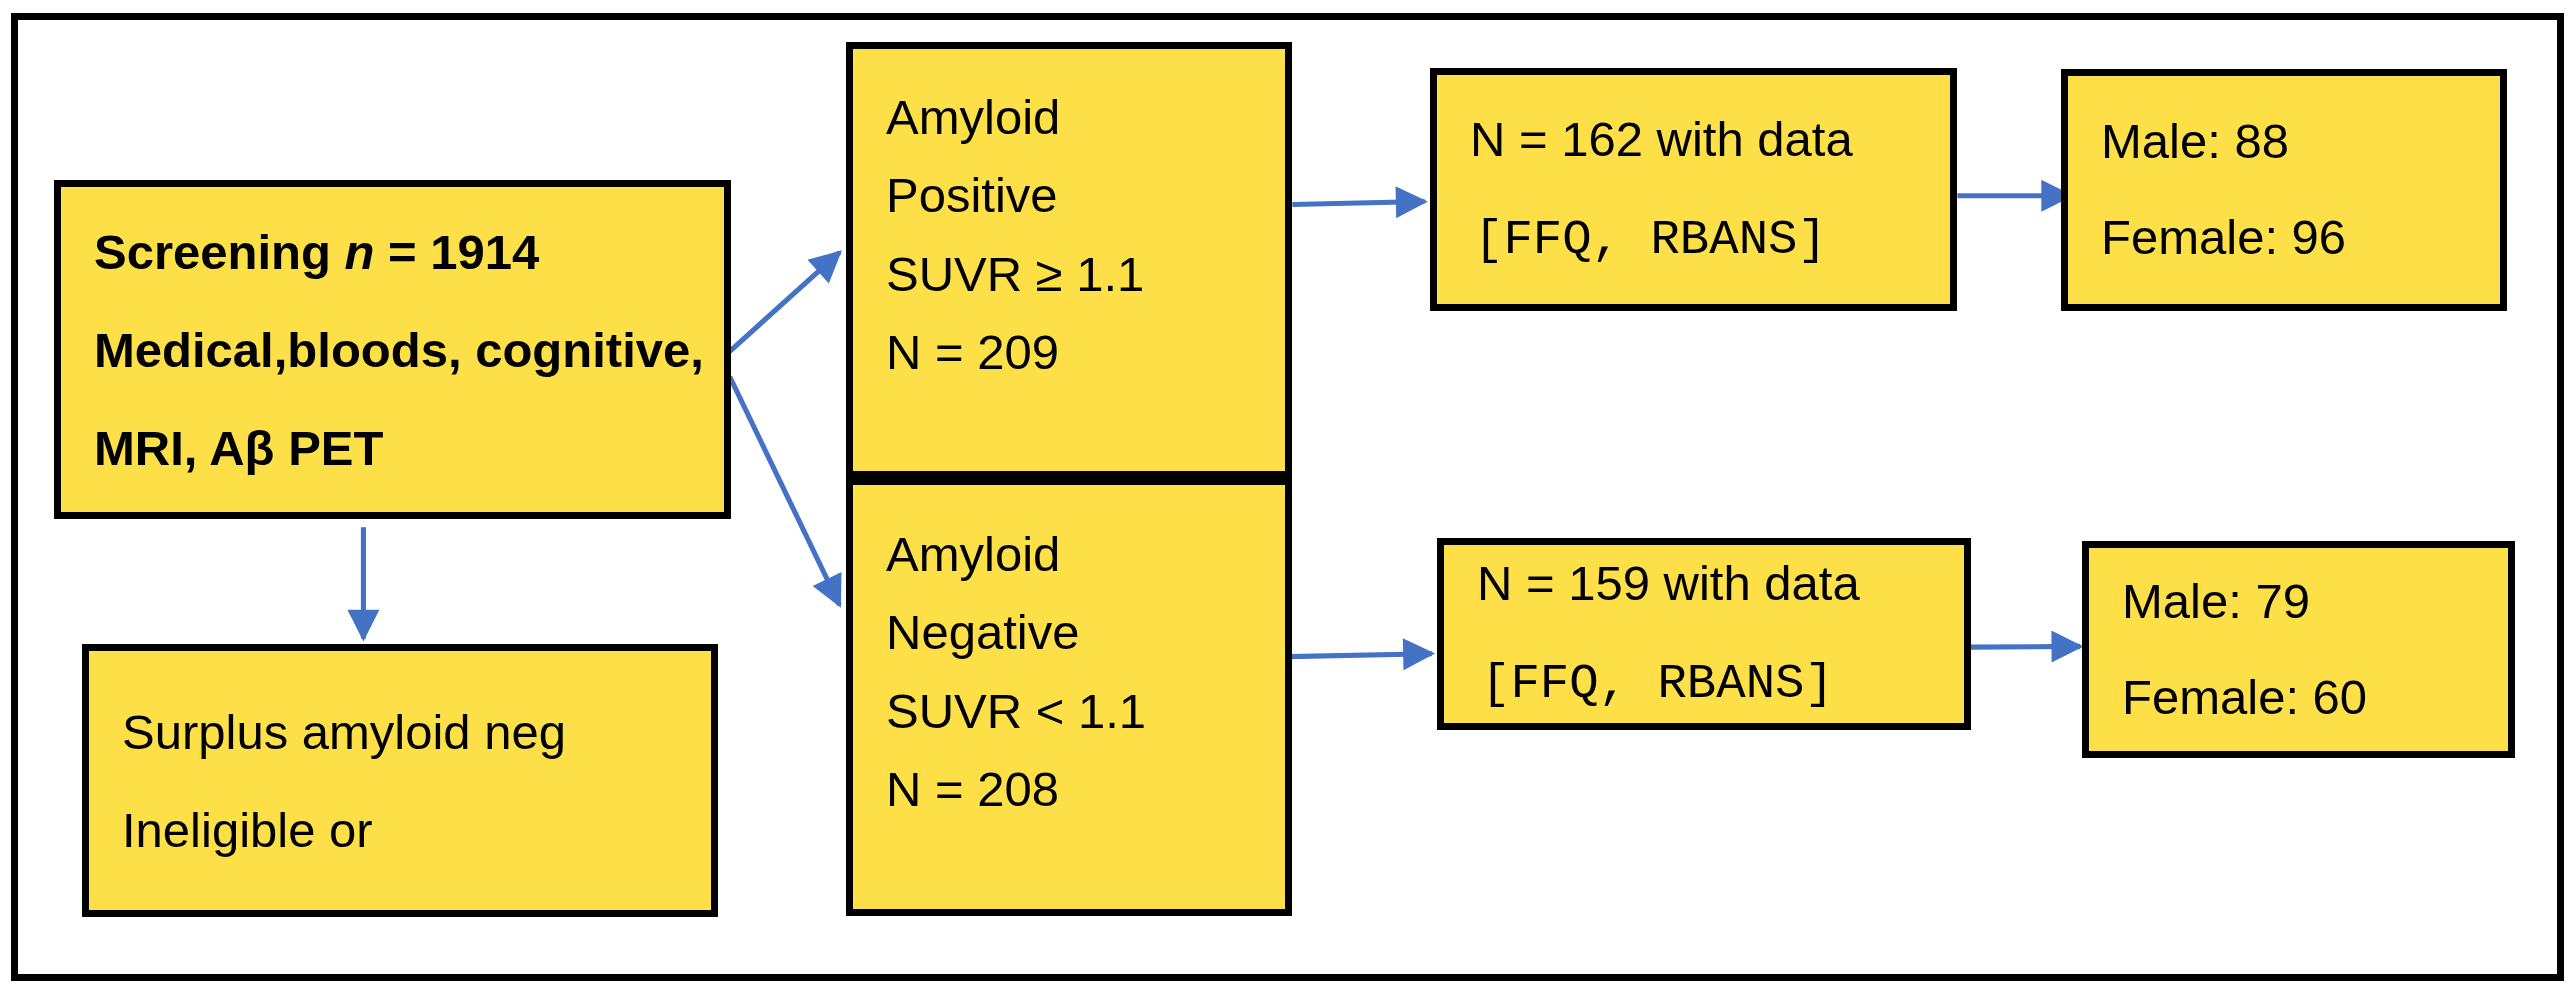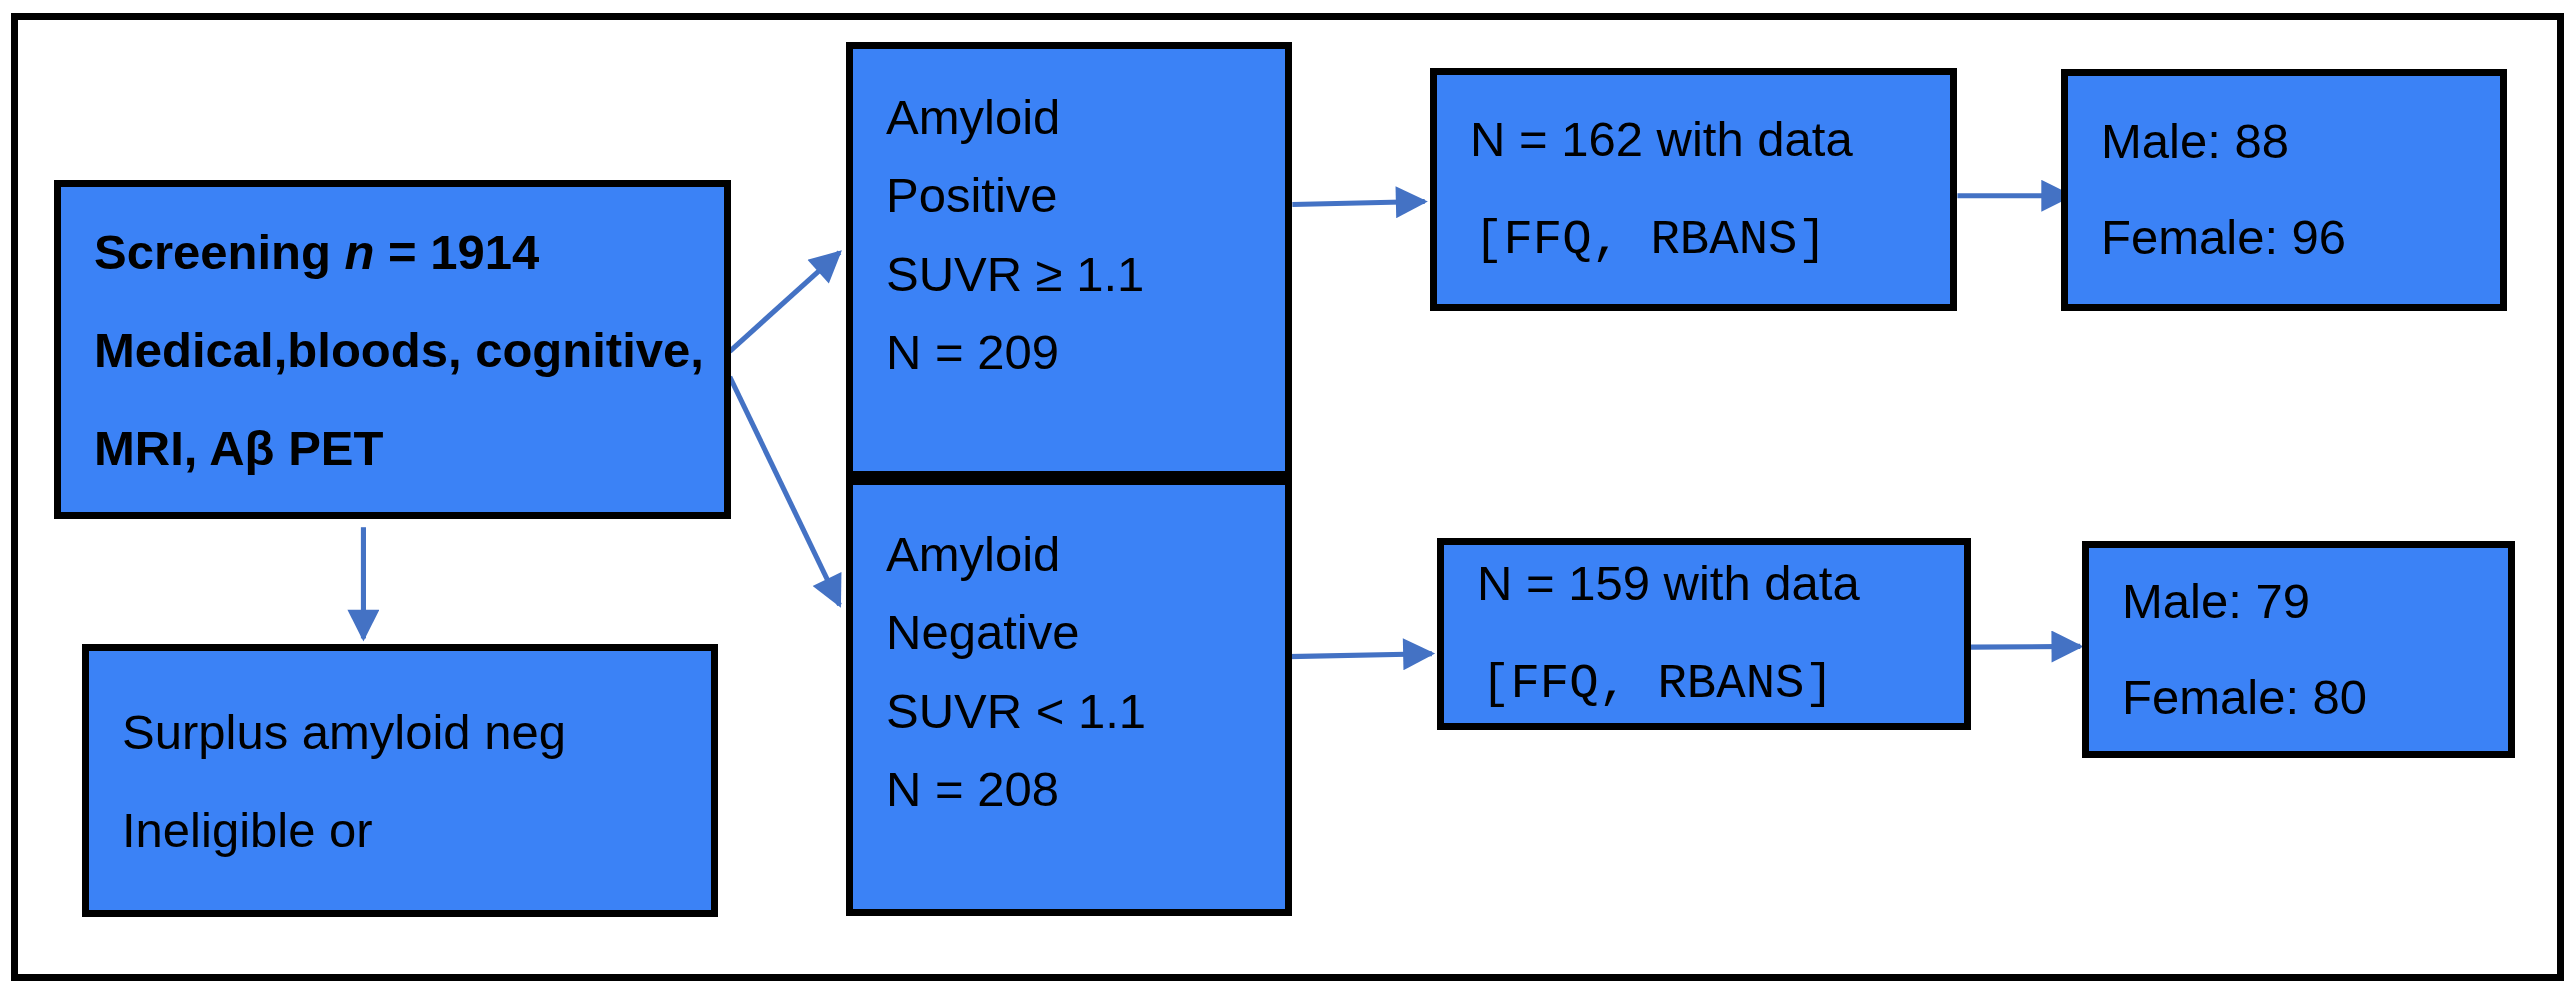--- a/index.html
+++ b/index.html
@@ -26,21 +26,21 @@
   .arrows {
     position: absolute;
     left: 0; top: 0;
     width: 2576px; height: 997px;
     pointer-events: none;
   }
   .box {
     position: absolute;
     box-sizing: border-box;
     border: 7.3px solid #000000;
-    background: #3b82f6;
+    background: #fde047;
     display: flex;
     flex-direction: column;
     justify-content: center;
     padding-left: 33px;
     padding-right: 7.3px;
     font-size: 49px;
     line-height: 2.0;
     white-space: nowrap;
   }
   .box .it { font-style: italic; }
@@ -114,17 +114,17 @@
     <div>Female: 96</div>
   </div>
 
   <div class="box box-n159">
     <div>N = 159 with data</div>
     <div class="indent">[FFQ, RBANS]</div>
   </div>
 
   <div class="box box-male79">
     <div>Male: 79</div>
-    <div>Female: 80</div>
+    <div>Female: 60</div>
   </div>
 
 </div>
 
 
 </body></html>

